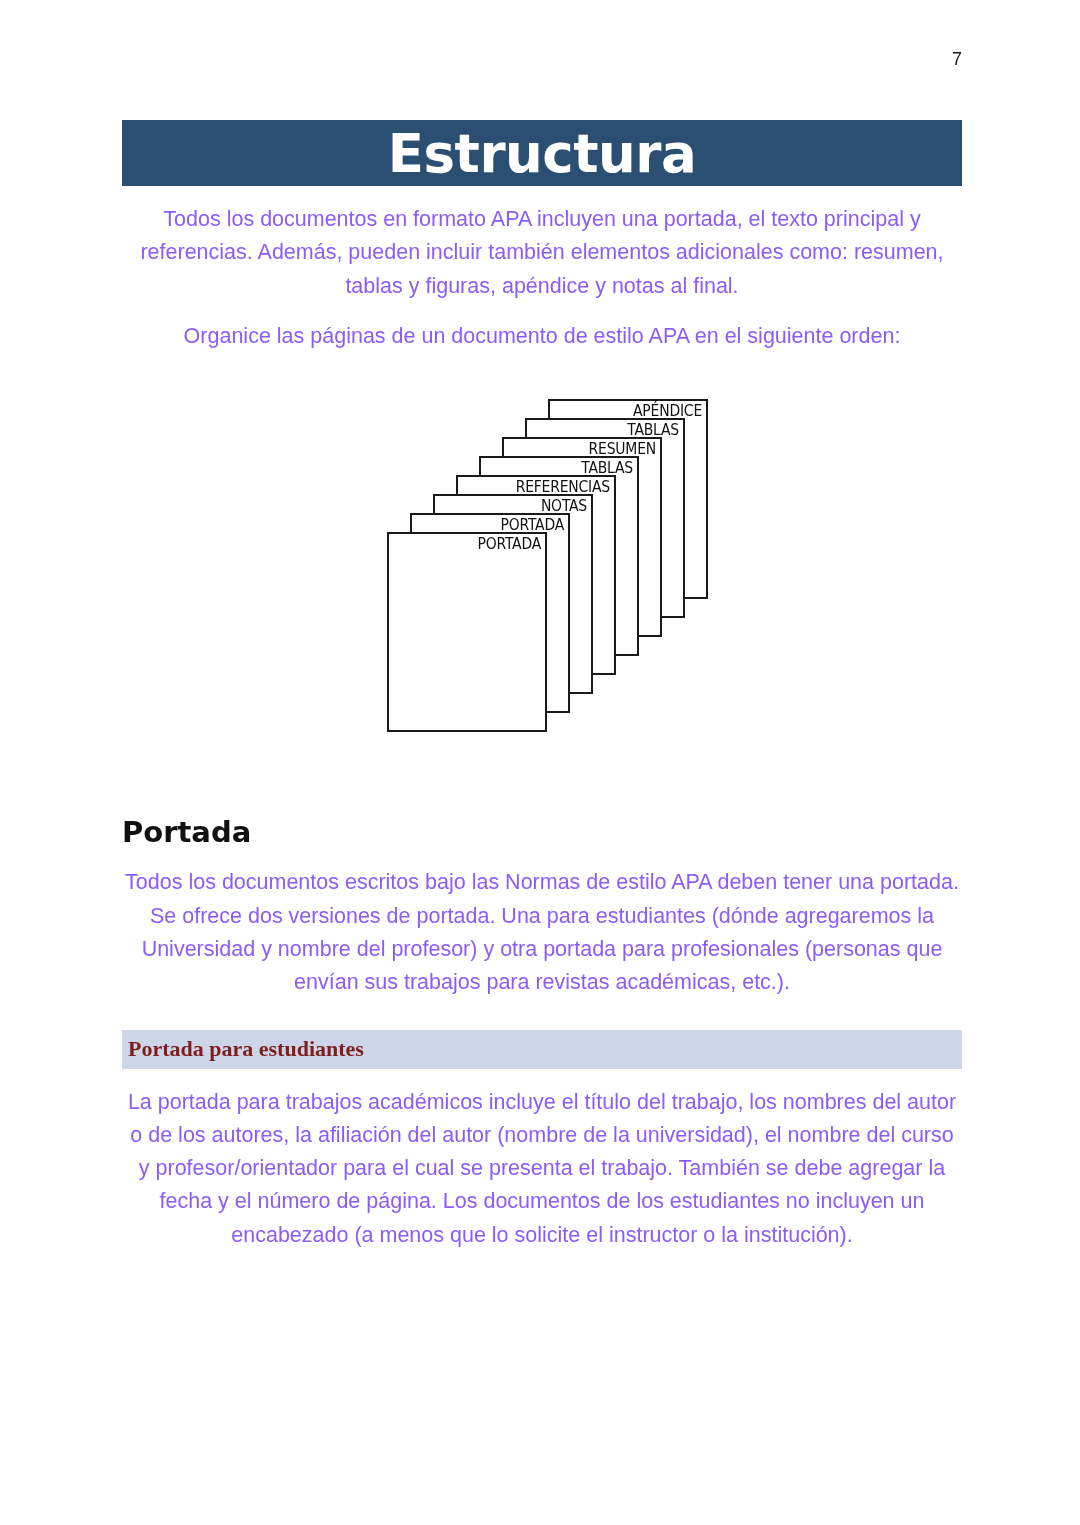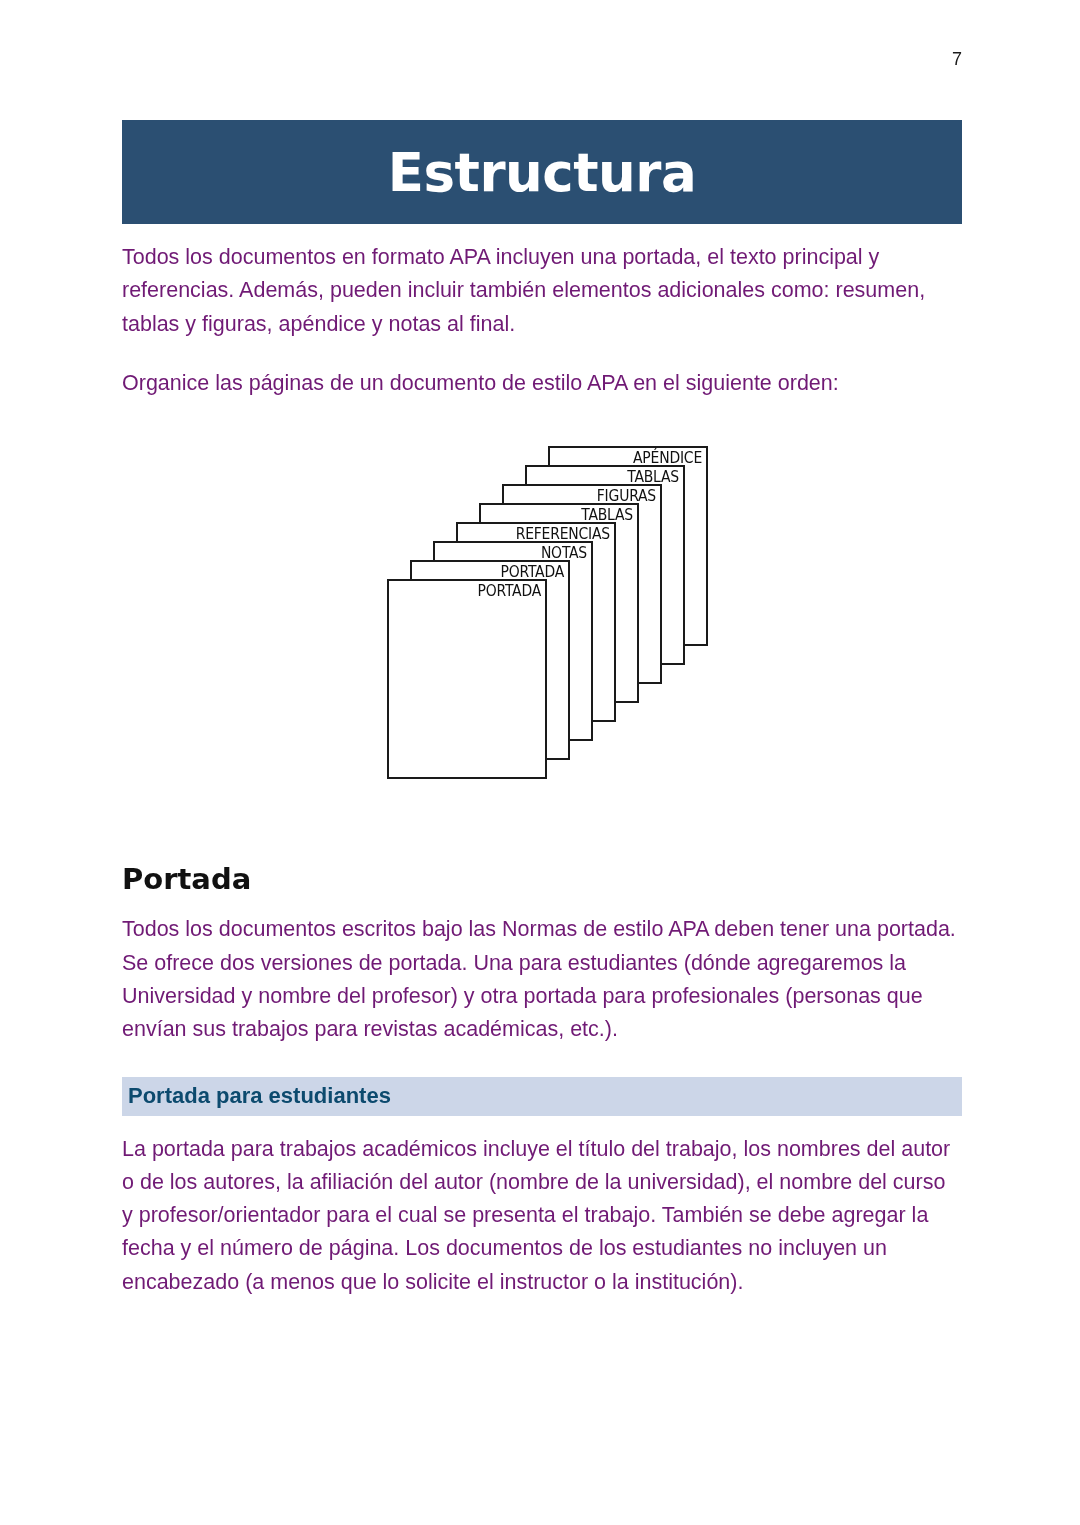--- a/index.html
+++ b/index.html
@@ -37,41 +37,41 @@
     position: absolute;
     left: 122px;
     right: 118px;
     top: 120px;
   }
 
   .title-banner {
     background: #2b4f72;
     color: #ffffff;
     text-align: center;
-    height: 104px;
+    height: 66px;
     display: flex;
     align-items: center;
     justify-content: center;
   }
   .title-banner .title-text {
     font-size: 53px;
     font-weight: bold;
     letter-spacing: -0.5px;
     line-height: 1;
     font-family: "DejaVu Sans", sans-serif;
   }
 
   p.body-text {
     font-size: 21.5px;
     line-height: 1.55;
     margin: 17px 0 0 0;
-    color: #701a75;
-    text-align: left;
+    color: #8b5cf6;
+    text-align: center;
   }
-  p.body-text.tight { margin-top: 26px; }
+  p.body-text.tight { margin-top: 17px; }
 
   .figure {
     margin: 40px 0 0 0;
     position: relative;
     height: 370px;
   }
   .stack-wrap {
     position: relative;
     width: 320px;
     height: 360px;
@@ -105,22 +105,22 @@
   }
 
   .subheading-bar {
     background: #ccd6e8;
     margin-top: 30px;
     padding: 6px 6px 7px 6px;
   }
   .subheading-bar .sub-text {
     font-size: 22px;
     font-weight: bold;
-    color: #0c4a6e;
-    font-family: Liberation Sans, sans-serif;
+    color: #7f1d1d;
+    font-family: Liberation Serif, serif;
   }
 </style>
 </head>
 <body>
 
 <div class="page">
 
   <div class="page-number">7</div>
 
   <div class="content">
@@ -135,21 +135,21 @@
 
     <div class="figure">
       <div class="stack-wrap">
         <div class="sheet" style="left:166px; top:6px;">
           <span class="label">APÉNDICE</span>
         </div>
         <div class="sheet" style="left:143px; top:25px;">
           <span class="label">TABLAS</span>
         </div>
         <div class="sheet" style="left:120px; top:44px;">
-          <span class="label">FIGURAS</span>
+          <span class="label">RESUMEN</span>
         </div>
         <div class="sheet" style="left:97px; top:63px;">
           <span class="label">TABLAS</span>
         </div>
         <div class="sheet" style="left:74px; top:82px;">
           <span class="label">REFERENCIAS</span>
         </div>
         <div class="sheet" style="left:51px; top:101px;">
           <span class="label">NOTAS</span>
         </div>

